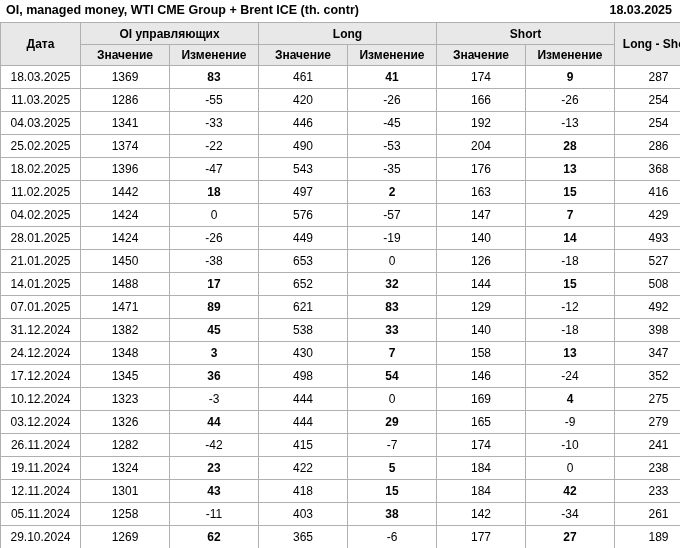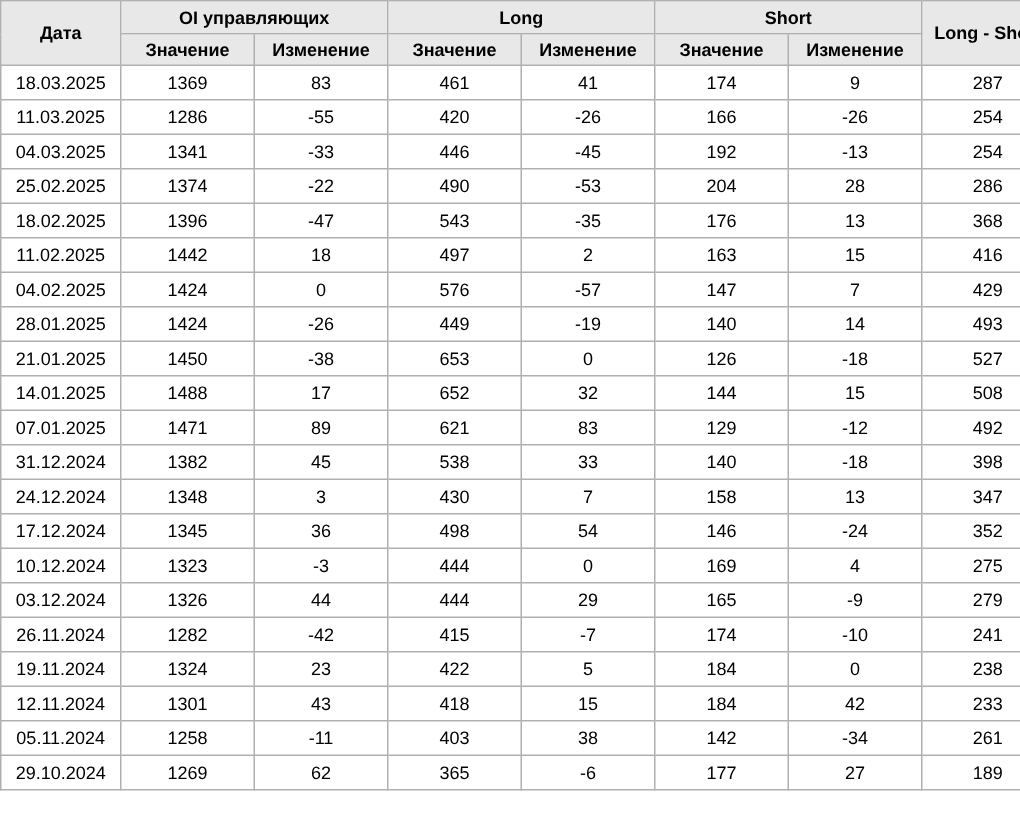--- a/index.html
+++ b/index.html
@@ -78,31 +78,35 @@
   .col-val { width: 89px; }
   .col-chg { width: 89px; }
   td.date-cell {
     width: 80px;
     padding-left: 7px;
     text-align: left;
   }
   td.val { text-align: center; }
   td.chg { text-align: center; }
   td.ls { text-align: center; }
-  .pos { color: #1a7a1a; }
+  .pos { color: #1a7a1a; font-weight: bold; }
   .neg { color: #cc0000; }
   .zero { color: #000000; }
   tbody tr:nth-child(even) td { background: #ffffff; }
   tbody tr:nth-child(odd) td { background: #ffffff; }
 </style>
 </head>
 <body>
 
 <div class="page">
 
+  <div class="titlebar">
+    <div class="title-text">OI, managed money, WTI CME Group + Brent ICE (th. contr)</div>
+    <div class="title-date">18.03.2025</div>
+  </div>
 
   <table class="oi">
     <thead>
       <tr class="grp">
         <th class="date-head" rowspan="2">Дата</th>
         <th class="grp-oi" colspan="2">ОI управляющих</th>
         <th class="grp-long" colspan="2">Long</th>
         <th class="grp-short" colspan="2">Short</th>
         <th class="ls-head" rowspan="2">Long - Short</th>
 

